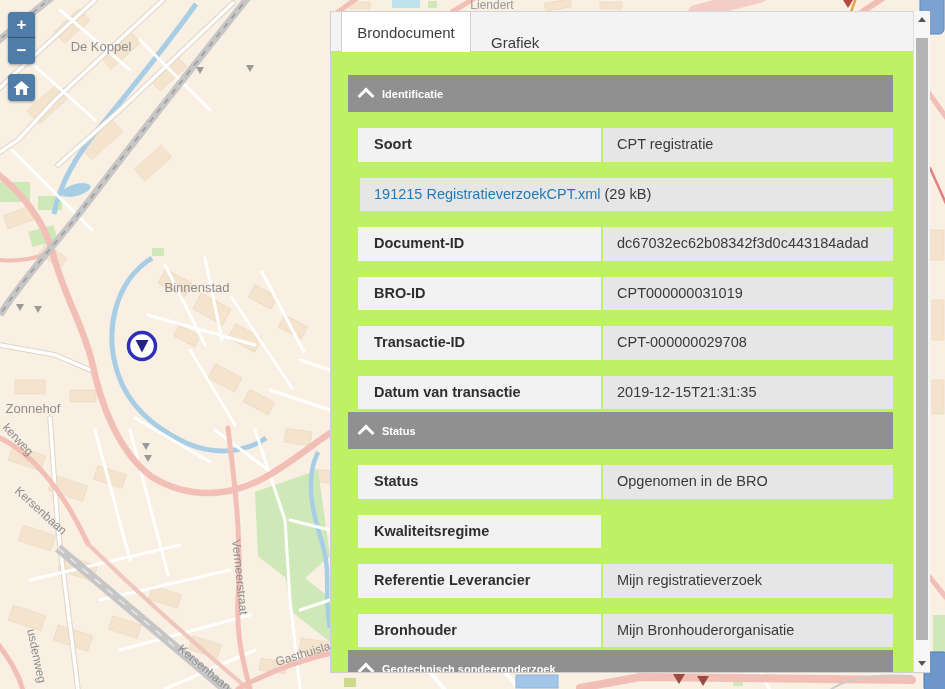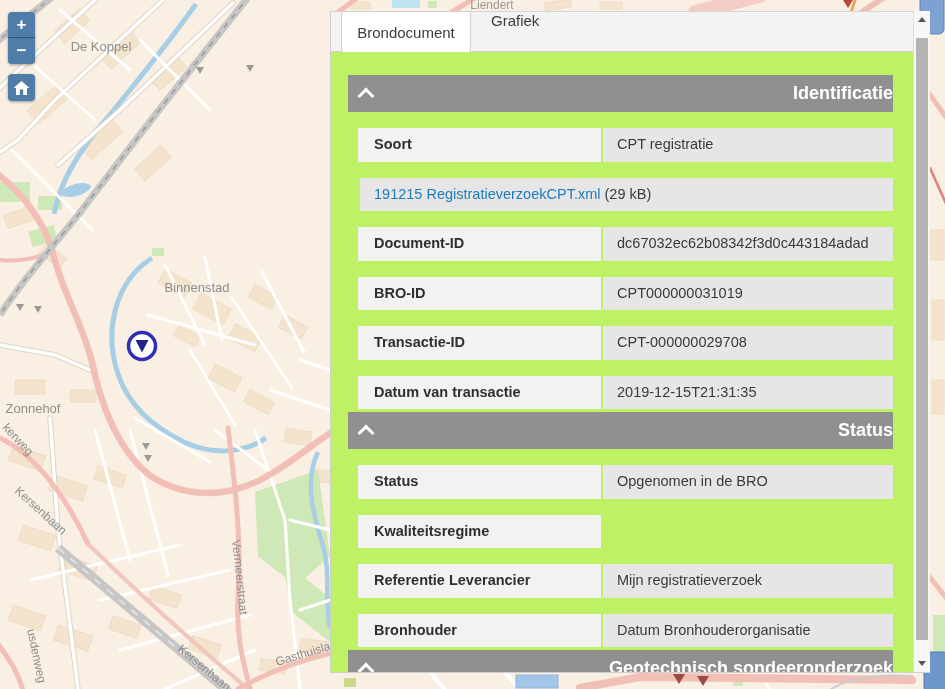--- a/index.html
+++ b/index.html
@@ -27,27 +27,27 @@
   }
   #tabbar{display:flex;height:41px;width:583px;}
   .tab-stub{width:10px;background:#f3f3f3;border-top:1px solid #d5d5d5;border-bottom:1px solid #cfcfcf;}
   .tab-active{
     width:130px;background:#fff;border:1px solid #cfcfcf;border-bottom:none;
     display:flex;align-items:center;justify-content:center;
     font-size:15px;color:#3c3c3c;cursor:pointer;box-sizing:border-box;
   }
   .tab-rest{
     flex:1;background:#f3f3f3;border-top:1px solid #d5d5d5;border-bottom:1px solid #cfcfcf;
-    display:flex;align-items:flex-start;font-size:15px;color:#3c3c3c;box-sizing:border-box;
+    display:flex;align-items:flex-end;font-size:15px;color:#3c3c3c;box-sizing:border-box;
   }
   .tab-inactive-label{padding-left:20px;cursor:pointer;}
   #sections{position:absolute;left:17px;top:41px;width:545px;bottom:0;overflow:hidden;}
   .sec-header{
     margin-top:3px;height:37px;background:#909090;color:#fff;
-    display:flex;align-items:center;font-weight:bold;font-size:18px;cursor:pointer;justify-content:space-between;
+    display:flex;align-items:center;font-weight:bold;font-size:11px;cursor:pointer;
   }
   .sec-header.first{margin-top:23px;}
   .chev{width:9px;height:9px;border-left:3px solid #fff;border-top:3px solid #fff;
         transform:rotate(45deg);margin:4px 10px 0 12px;flex:none;}
   .row{display:flex;margin-left:10px;margin-top:16px;}
   .row-label{
     width:243px;flex:none;background:#f2f2f2;font-weight:bold;font-size:14.5px;
     padding:6px 10px 6px 16px;box-sizing:border-box;line-height:21.5px;color:#2f2f2f;
   }
   .row-value{
@@ -301,21 +301,21 @@
       </div>
       <div class="row">
         <div class="row-label">Kwaliteitsregime</div>
       </div>
       <div class="row">
         <div class="row-label">Referentie Leverancier</div>
         <div class="row-value">Mijn registratieverzoek</div>
       </div>
       <div class="row">
         <div class="row-label">Bronhouder</div>
-        <div class="row-value">Datum Bronhouderorganisatie</div>
+        <div class="row-value">Mijn Bronhouderorganisatie</div>
       </div>
       <div class="sec-header">
         <span class="chev"></span>
         <span>Geotechnisch sondeeronderzoek</span>
       </div>
       <div class="row">
         <div class="row-label">Uitvoerder</div>
         <div class="row-value">50200097</div>
       </div>
     </div>

